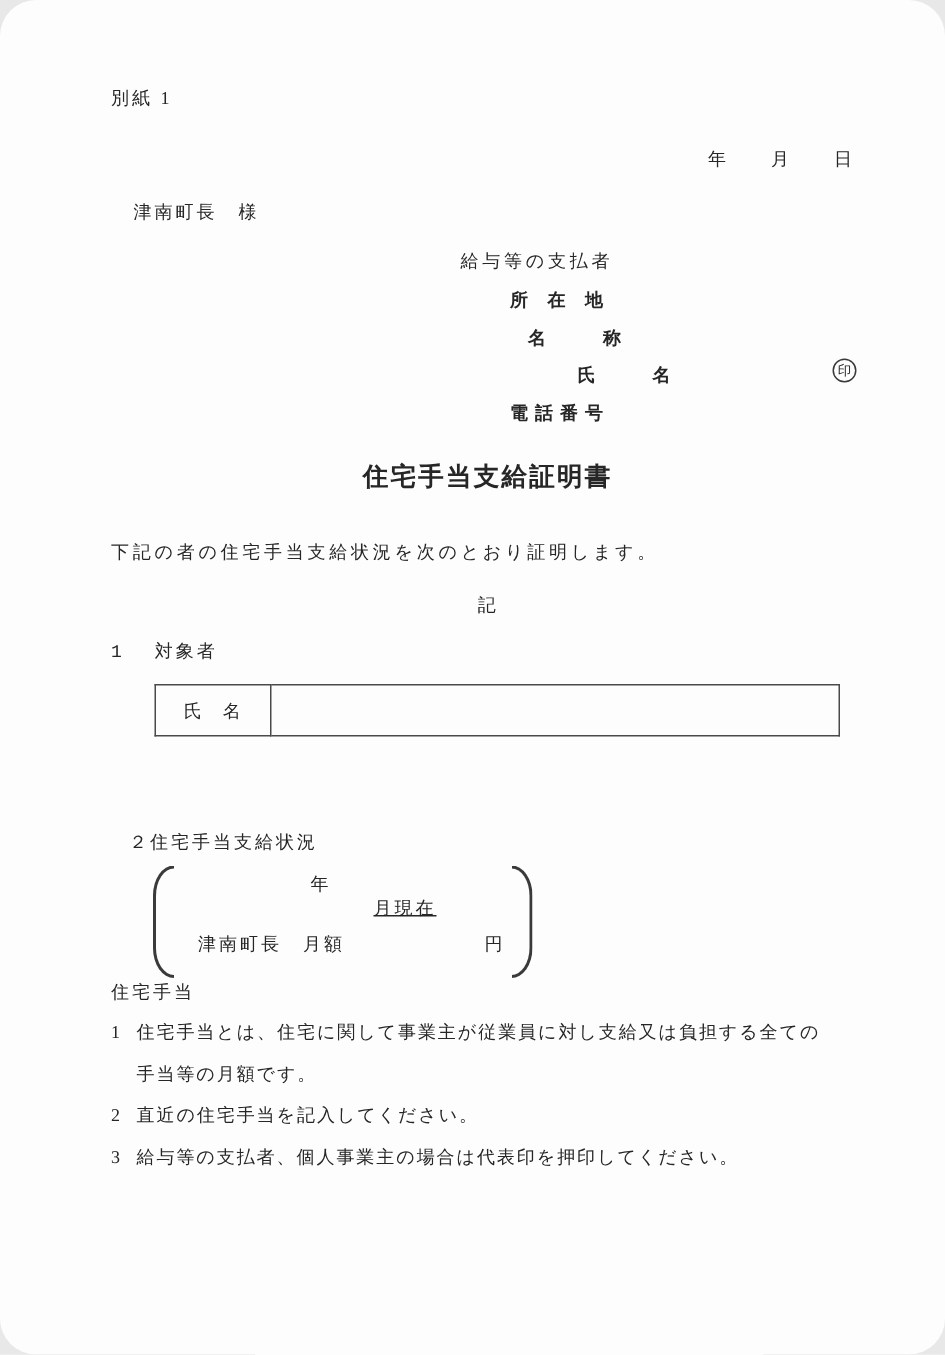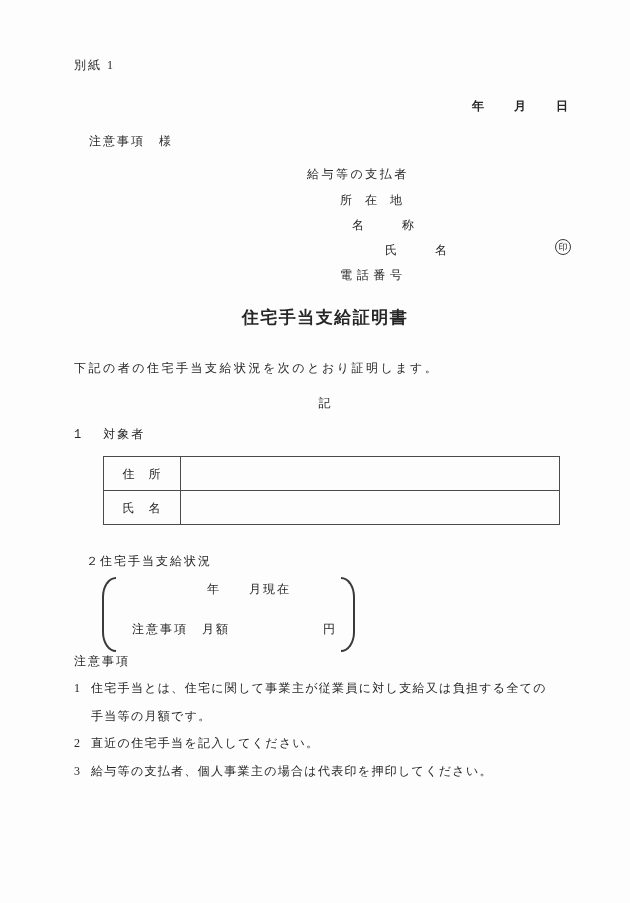--- a/index.html
+++ b/index.html
@@ -8,37 +8,39 @@
     position: relative;
     width: 630px;
     height: 903px;
     margin: 0 auto;
     background: #fdfdfd;
     color: #262626;
     font-family: "Liberation Serif", "DejaVu Serif", serif;
     font-size: 12px;
     line-height: 14px;
     overflow: hidden;
+    border-radius: 24px;
   }
   .abs { position: absolute; }
 
   
   .attachment { top: 58px; left: 74px; letter-spacing: 2px; }
-  .date-line { top: 99px; left: 0; width: 570px; text-align: right; letter-spacing: 2px; font-weight: bold; }
+  .date-line { top: 99px; left: 0; width: 570px; text-align: right; letter-spacing: 2px; }
   .addressee { top: 134px; left: 89px; letter-spacing: 2px; }
 
   
   .payer-heading { top: 167px; left: 307px; letter-spacing: 2.5px; }
   .payer-field { left: 340px; }
   .pf0 { top: 193px; } .pf1 { top: 218px; margin-left: 12px; } .pf2 { top: 243px; margin-left: 45px; } .pf3 { top: 268px; }
   .jlabel {
     display: inline-block;
     width: 62px;
     text-align: justify;
     text-align-last: justify;
+    font-weight: bold;
   }
   .seal {
     top: 239px; left: 555px;
     width: 16px; height: 16px;
     border: 1px solid #3a3a3a;
     border-radius: 50%;
     font-size: 9px;
     line-height: 14px;
     text-align: center;
   }
@@ -83,21 +85,21 @@
     left: 102px;
     border-right: none;
     border-radius: 14px 0 0 14px / 20px 0 0 20px;
   }
   .bracket-right {
     left: 341px;
     border-left: none;
     border-radius: 0 14px 14px 0 / 0 20px 20px 0;
   }
   .s2-year  { top: 582px; left: 207px; letter-spacing: 2px; }
-  .s2-month { top: 582px; left: 249px; letter-spacing: 2px; }
+  .s2-month { top: 598px; left: 249px; letter-spacing: 2px; text-decoration: underline; }
   .s2-amount-line {
     top: 622px; left: 132px; width: 205px;
     display: flex; justify-content: space-between;
     letter-spacing: 2px;
   }
 
   
   .notes-heading { top: 654px; left: 74px; letter-spacing: 2px; }
   .notes-list { top: 675px; left: 74px; width: 482px; }
   .note {
@@ -109,21 +111,21 @@
   .note .note-num { position: absolute; left: 0; top: 0; }
   .note .note-text { white-space: pre-line; }
 </style>
 </head>
 <body>
 
 <div class="page">
 
   <div class="abs attachment">別紙 1</div>
   <div class="abs date-line">年　　月　　日</div>
-  <div class="abs addressee">注意事項　様</div>
+  <div class="abs addressee">津南町長　様</div>
 
   <div class="abs payer-heading">給与等の支払者</div>
   <div class="abs payer-field pf0">
     <span class="jlabel">所在地</span>
   </div>
   <div class="abs payer-field pf1">
     <span class="jlabel">名称</span>
   </div>
   <div class="abs payer-field pf2">
     <span class="jlabel">氏名</span>
@@ -136,41 +138,37 @@
   <div class="abs intro">下記の者の住宅手当支給状況を次のとおり証明します。</div>
   <div class="abs doc-title">住宅手当支給証明書</div>
   <div class="abs ki">記</div>
 
   <div class="abs sec1-heading">
     <span class="sec-num">1</span><span>対象者</span>
   </div>
   <table class="abs target-table">
     <tbody>
       <tr>
-        <td class="lab">住　所</td>
-        <td></td>
-      </tr>
-      <tr>
         <td class="lab">氏　名</td>
         <td></td>
       </tr>
     </tbody>
   </table>
 
   <div class="abs sec2-heading">２住宅手当支給状況</div>
   <div class="abs bracket bracket-left"></div>
   <div class="abs bracket bracket-right"></div>
   <div class="abs s2-year">年</div>
   <div class="abs s2-month">月現在</div>
   <div class="abs s2-amount-line">
-    <span>注意事項　月額</span>
+    <span>津南町長　月額</span>
     <span>円</span>
   </div>
 
-  <div class="abs notes-heading">注意事項</div>
+  <div class="abs notes-heading">住宅手当</div>
   <div class="abs notes-list">
     <div class="note">
       <span class="note-num">1</span>
       <span class="note-text">住宅手当とは、住宅に関して事業主が従業員に対し支給又は負担する全ての
 手当等の月額です。</span>
     </div>
     <div class="note">
       <span class="note-num">2</span>
       <span class="note-text">直近の住宅手当を記入してください。</span>
     </div>

